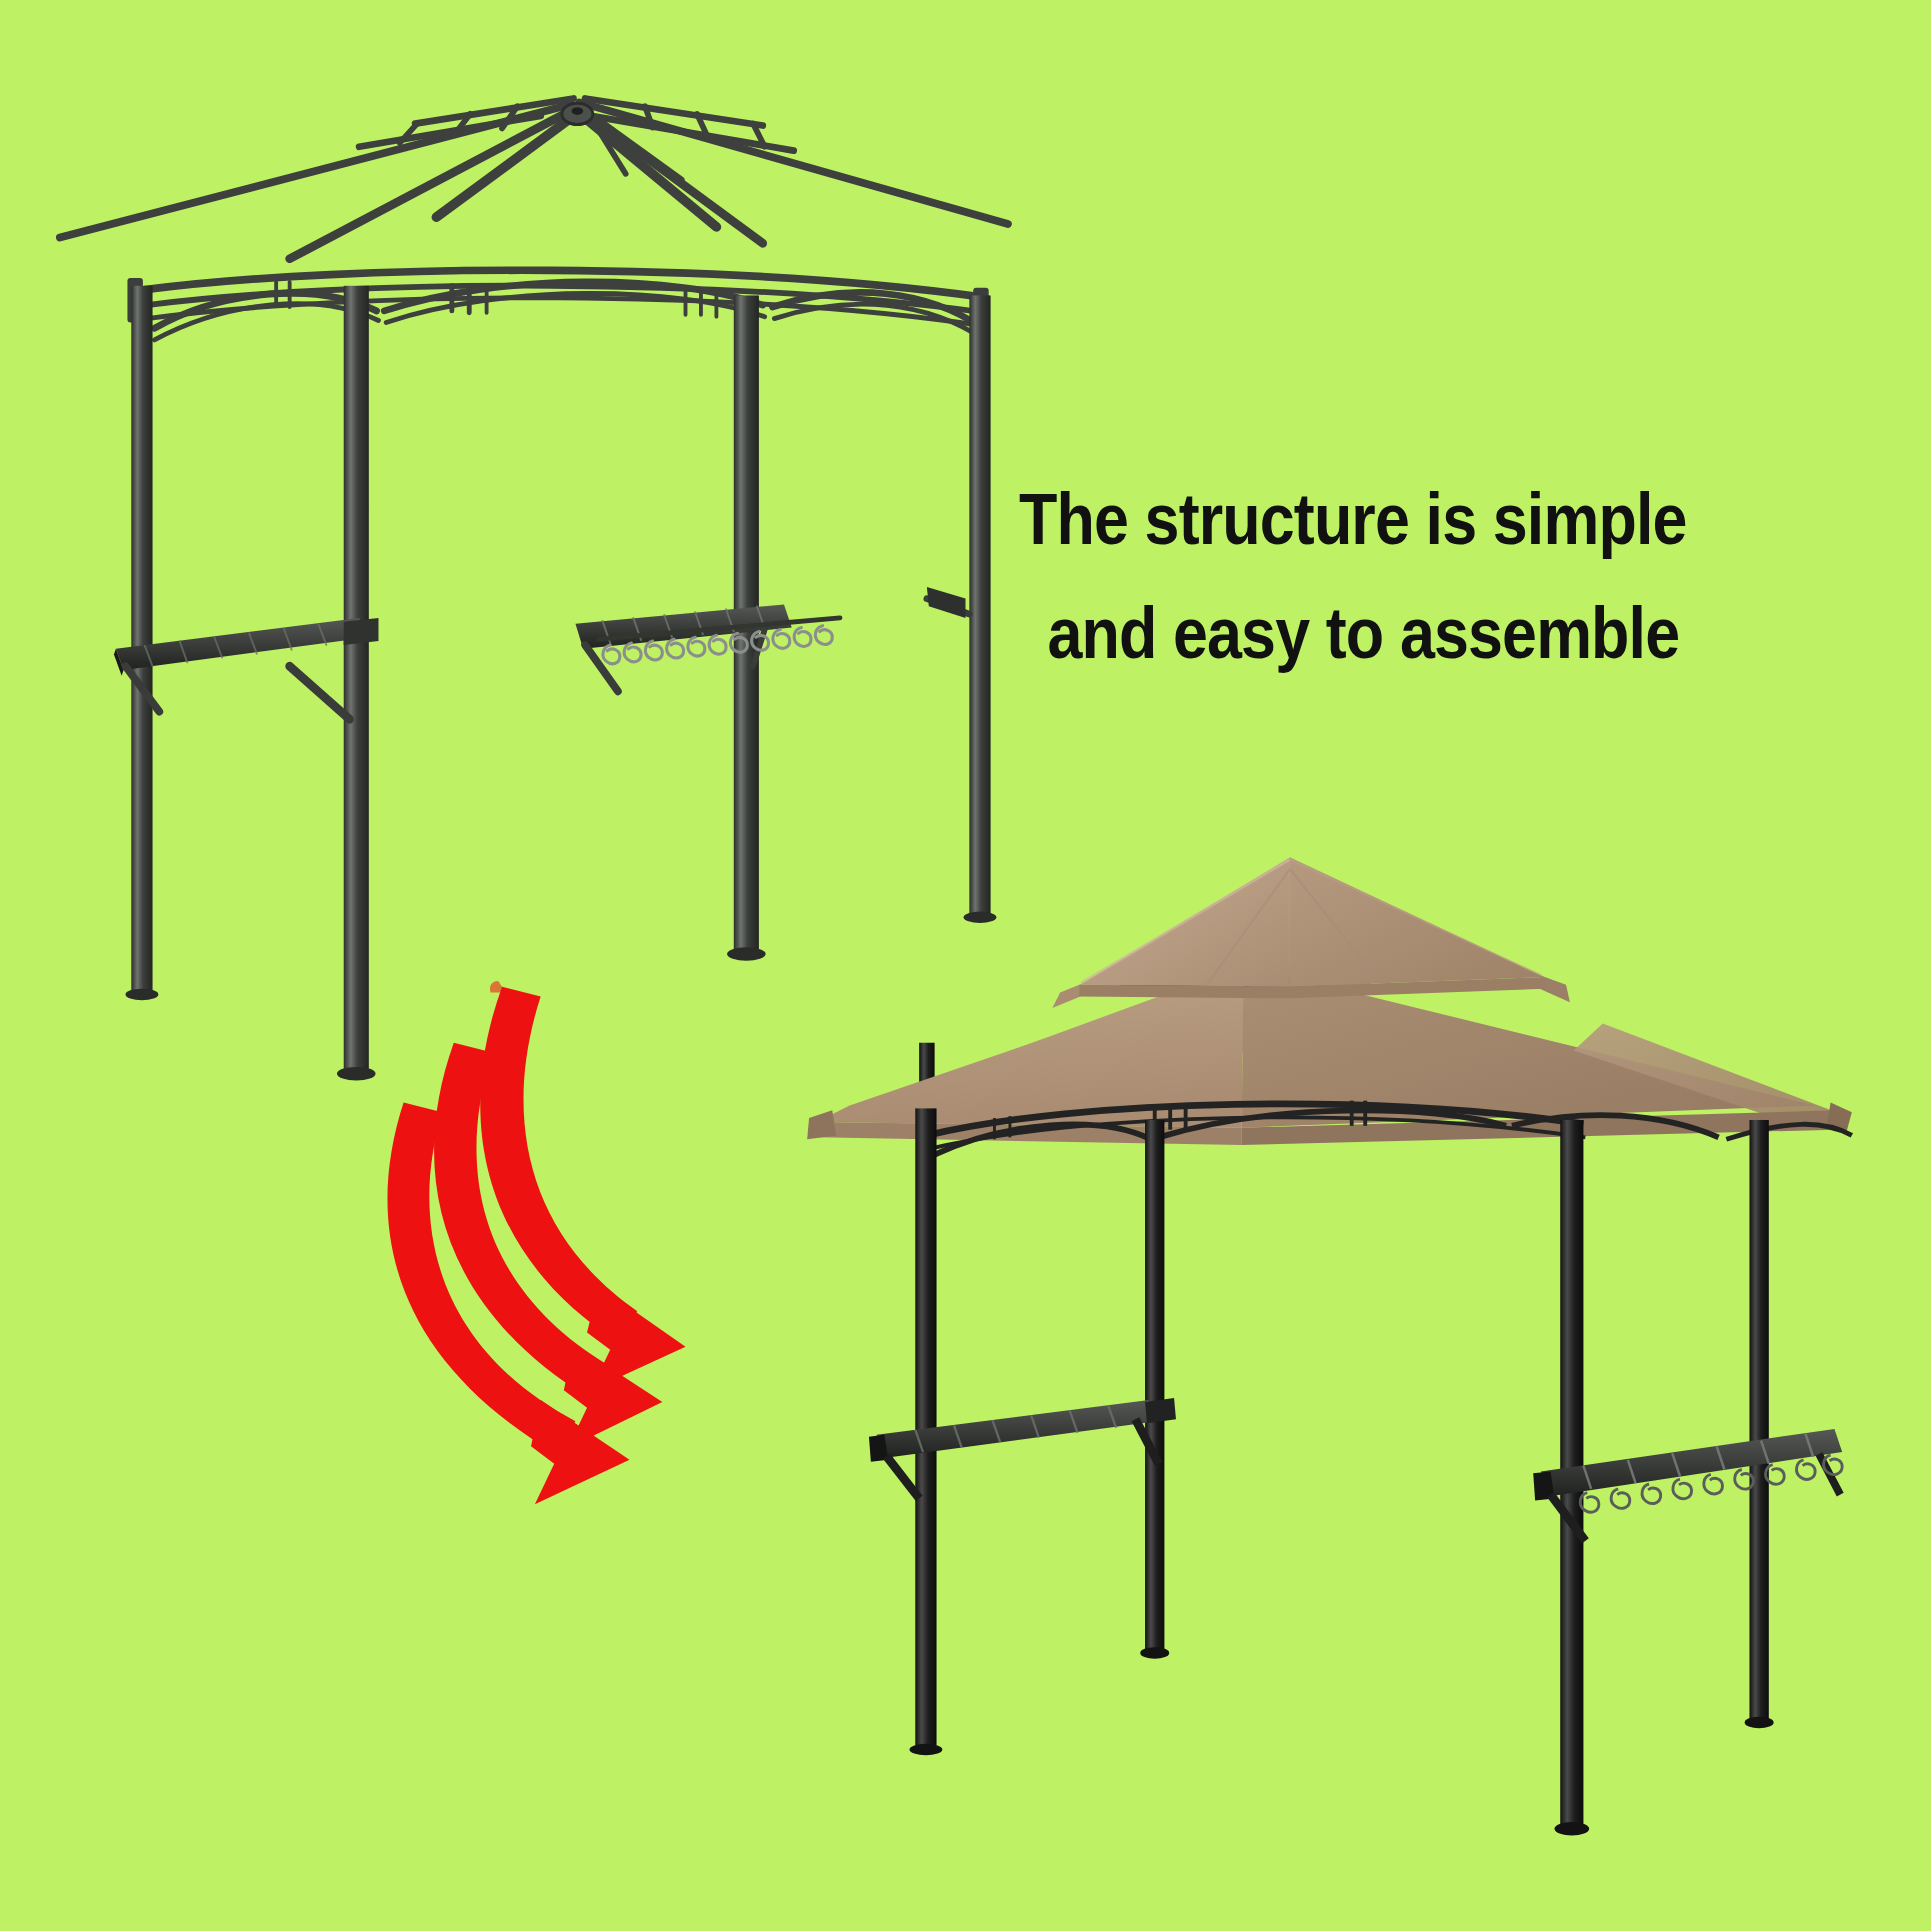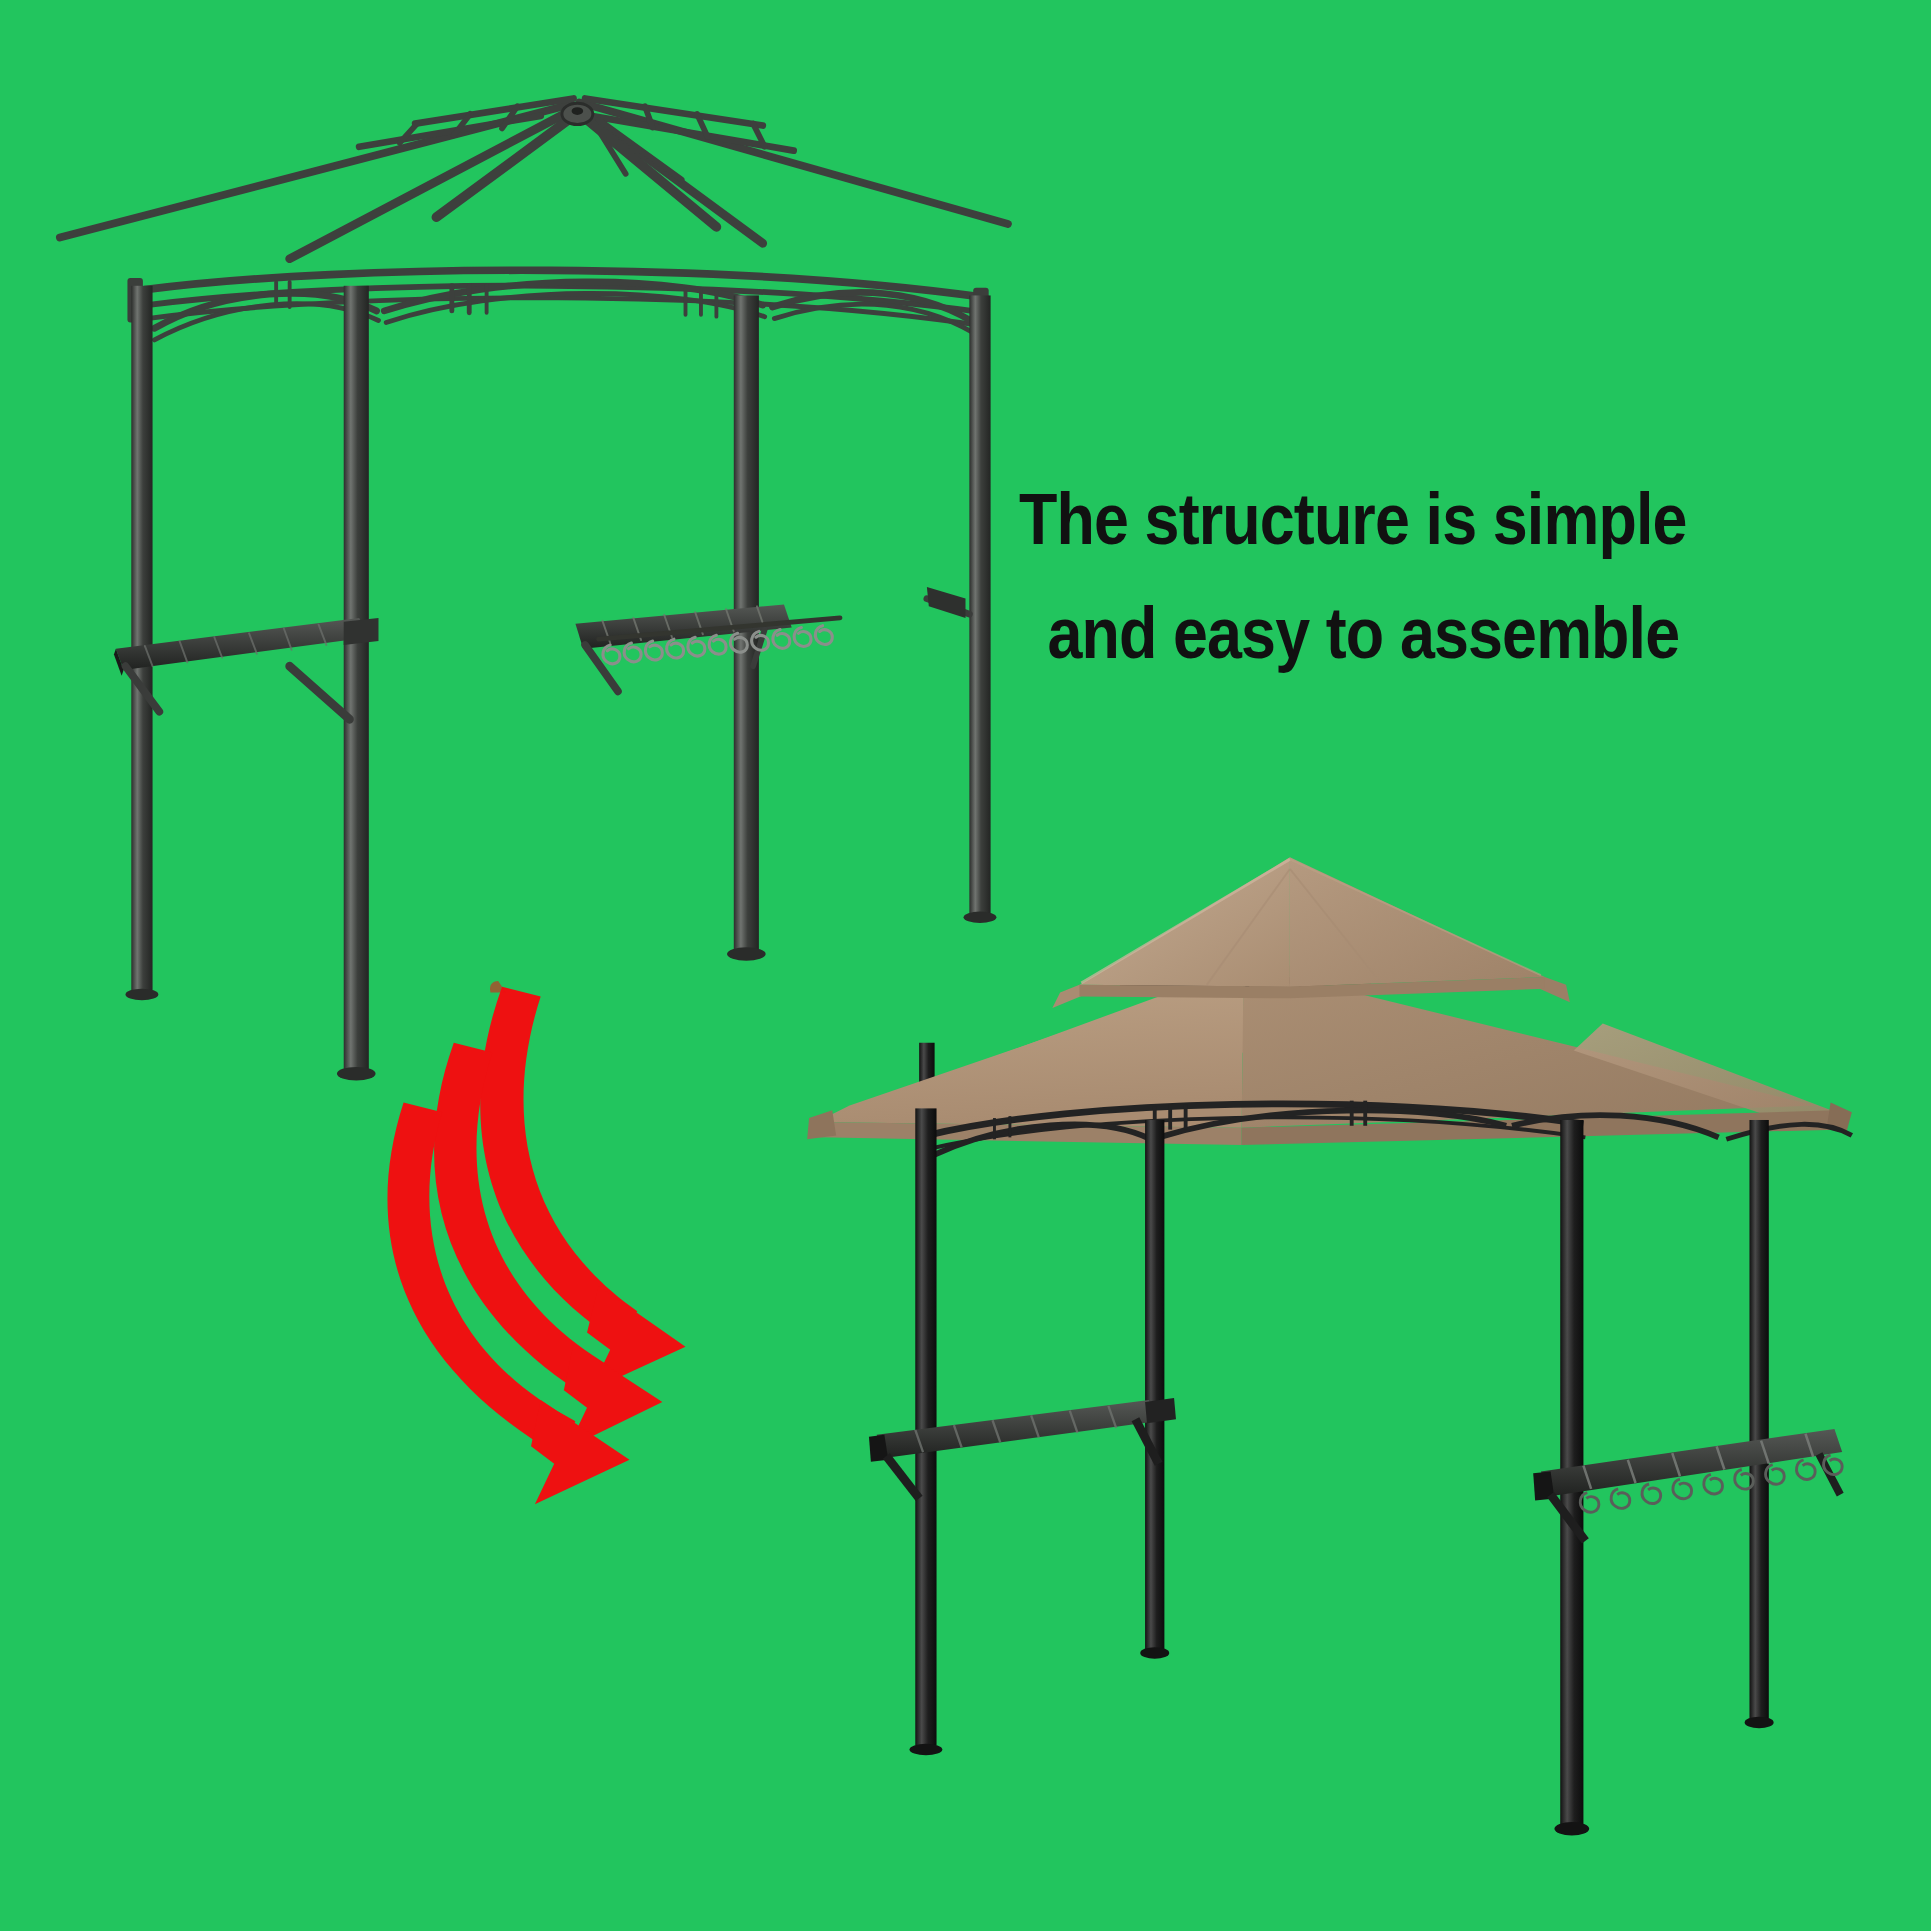--- a/index.html
+++ b/index.html
@@ -1,17 +1,17 @@
 <!DOCTYPE html>
 <html><head>
 <meta charset="utf-8">
 <style>
   html,body{margin:0;padding:0;background:#ffffff;}
   body{width:1931px;height:1931px;overflow:hidden;font-family:"Liberation Sans",sans-serif;}
-  #stage{position:relative;width:1931px;height:1931px;background:#22c55e;overflow:hidden;}
+  #stage{position:relative;width:1931px;height:1931px;background:#bef264;overflow:hidden;}
 
   .marketing-text{
     position:absolute;
     left:1019px;
     top:462px;
     width:869px;
     color:#111111;
     font-family:"Liberation Sans",sans-serif;
     font-weight:bold;
     font-size:73px;

